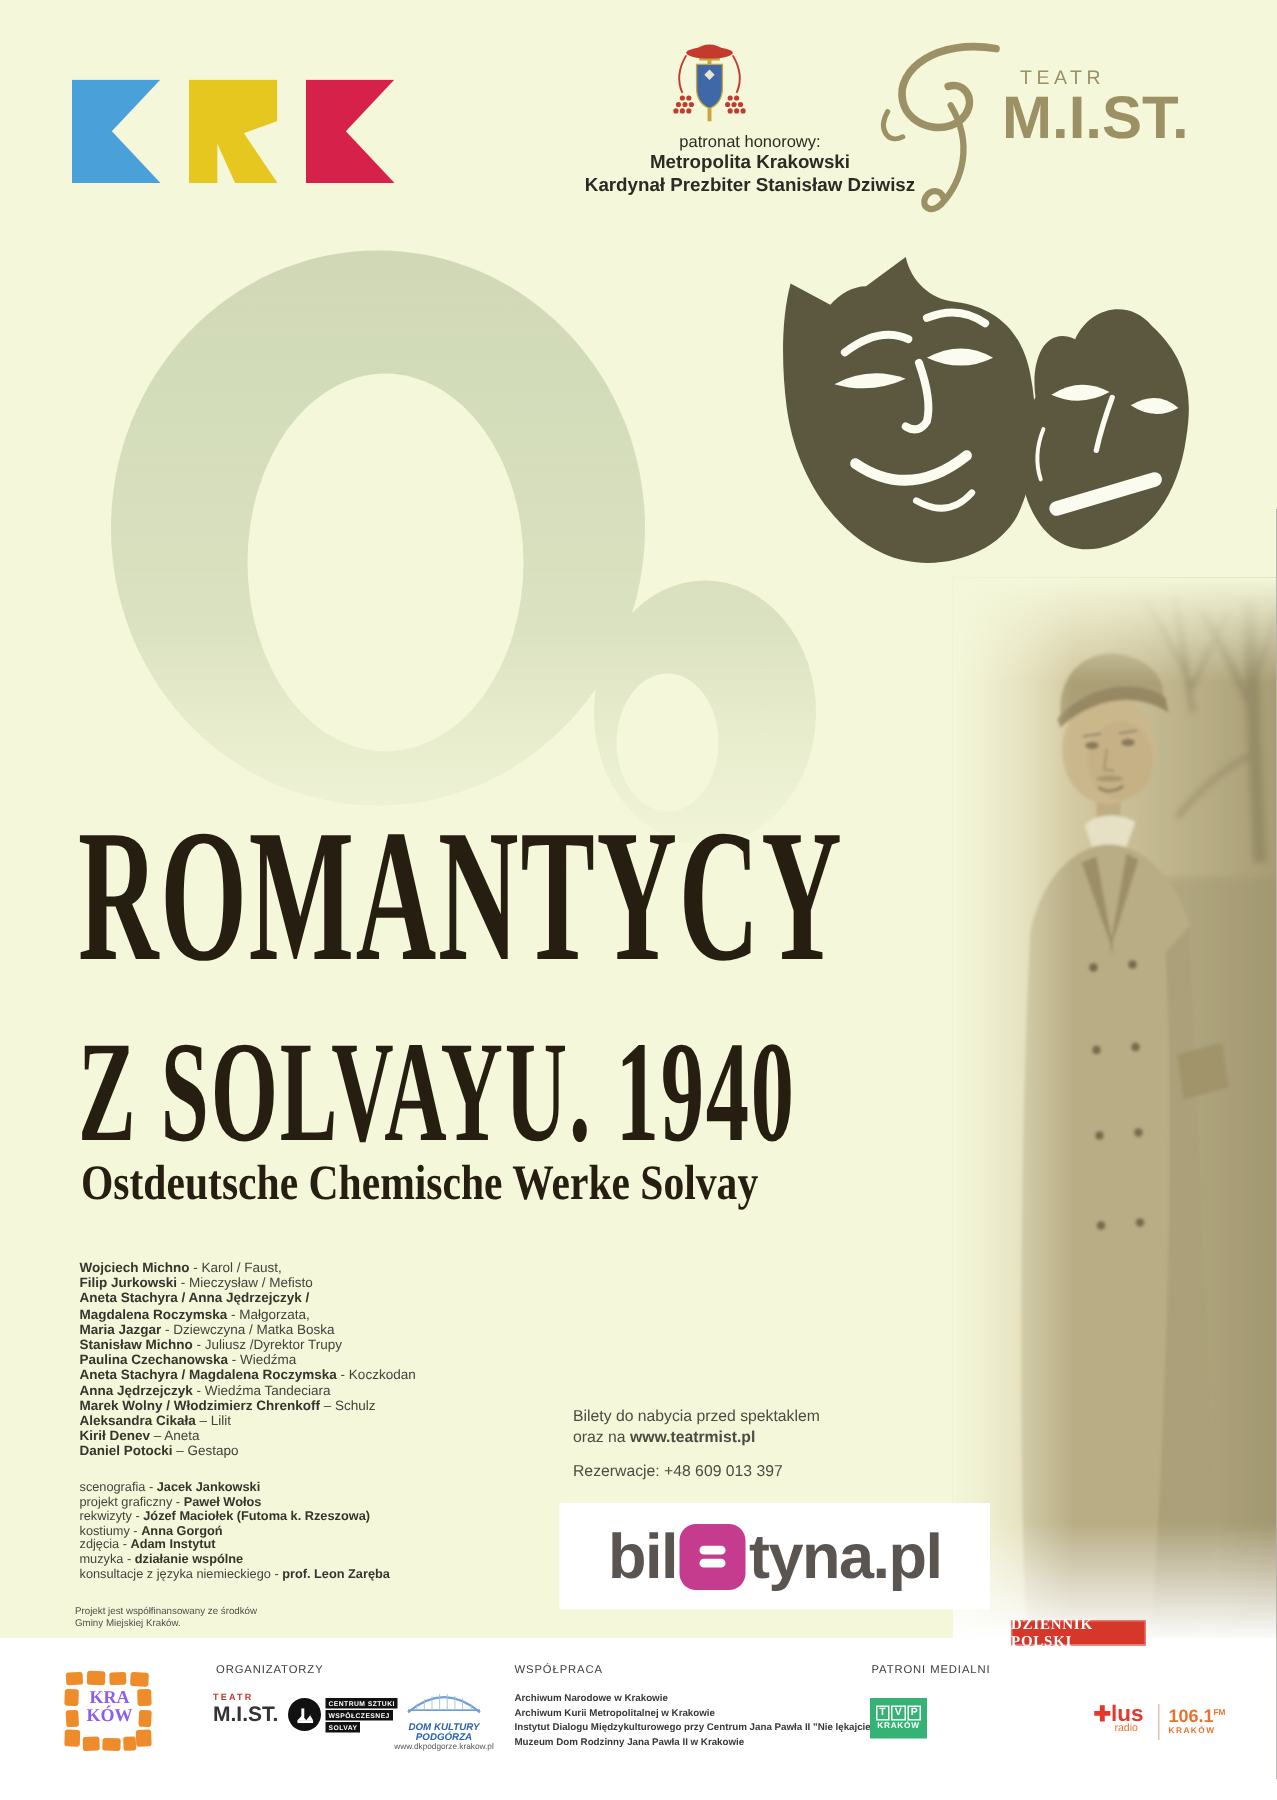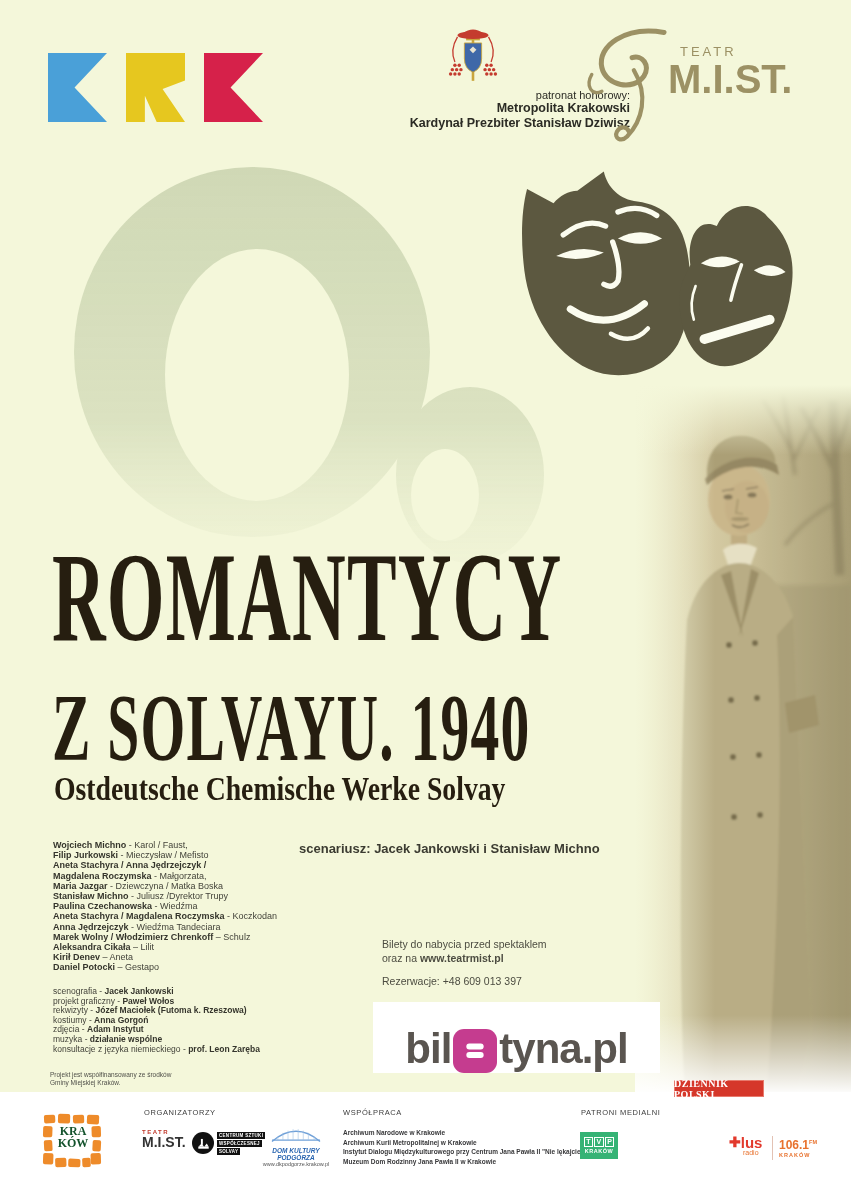--- a/index.html
+++ b/index.html
@@ -8,21 +8,21 @@
   .abs{position:absolute;}
 
   
   .krk{left:48px;top:53px;display:flex;gap:19px;}
   .krk i{display:block;width:59px;height:69px;}
   .krk-k{clip-path:polygon(0 0,100% 0,45% 50%,100% 100%,0 100%);}
   .krk-r{clip-path:polygon(0 0,100% 0,100% 40%,62% 52%,100% 100%,52% 100%,32% 62%,32% 100%,0 100%);}
   .kc1{background:#4aa0d8;} .kc2{background:#e6c71f;} .kc3{background:#d6214a;}
 
   
-  .patron{left:370px;top:24px;width:260px;text-align:right;color:#2b2b24;}
+  .patron{left:370px;top:24px;width:260px;text-align:center;color:#2b2b24;}
   .patron svg{display:block;margin:0 auto 3px;transform:translateX(-27px);}
   .patron .ph{font-size:11px;}
   .patron .pl{font-size:12.5px;font-weight:bold;line-height:15px;}
 
   
   .mist-flourish{left:582px;top:24px;}
   .mist-text{left:668px;top:44px;color:#9c9164;}
   .mist-teatr{font-size:13px;letter-spacing:3px;padding-left:12px;}
   .mist-name{font-size:40px;font-weight:bold;line-height:40px;}
 
@@ -37,30 +37,30 @@
   .cast{left:53px;top:840px;font-size:9px;line-height:10.2px;color:#43433a;}
   .crew{left:53px;top:987px;font-size:8.5px;line-height:9.6px;color:#43433a;}
   .cl b{color:#35352c;}
   .funding{left:50px;top:1071px;font-size:6.5px;line-height:7.8px;color:#50504a;}
   .production{left:299px;top:840px;font-size:13px;font-weight:bold;line-height:18.5px;color:#3b3b31;}
   .tickets{left:382px;top:938px;font-size:10.5px;line-height:13.5px;color:#4c4c41;}
   .reservation{left:382px;top:975px;font-size:10.5px;color:#4c4c41;}
 
   
   .biletyna{left:373px;top:1002px;width:287px;height:71px;background:#fff;display:flex;
-            align-items:flex-end;justify-content:center;}
+            align-items:center;justify-content:center;}
   .biletyna .bt{font-size:42px;font-weight:bold;color:#5a5550;letter-spacing:-1px;}
   .bil-e{width:44px;height:44px;background:#c53c8f;border-radius:11px;margin:0 2px;
          display:flex;align-items:center;justify-content:center;}
 
   
   .footer{left:0;top:1092px;width:851px;height:108px;background:#fff;}
   .flabel{position:absolute;font-size:7.5px;letter-spacing:.6px;color:#3c3c3c;}
   .kraktext{left:56px;top:1126px;width:34px;text-align:center;font-family:"Liberation Serif",serif;
-            font-weight:bold;font-size:12px;line-height:11.5px;color:#14532d;}
+            font-weight:bold;font-size:12px;line-height:11.5px;color:#8b5cf6;}
   .krakurl{left:28px;top:1173px;width:64px;text-align:center;font-size:7.5px;letter-spacing:1.8px;color:#2a5a9c;margin-top:44px;}
   .mist-small{left:142px;top:1129px;}
   .mist-small .mst{font-size:6px;font-weight:bold;letter-spacing:1.5px;color:#c0392b;}
   .mist-small .msn{font-size:14px;font-weight:bold;color:#333;line-height:14px;}
   .solvay{left:192px;top:1132px;display:flex;gap:3px;align-items:flex-start;}
   .solvay-circle{width:22px;height:22px;border-radius:50%;background:#111;display:flex;
                  align-items:center;justify-content:center;}
   .solvay-bars div{background:#111;color:#fff;font-size:4.5px;font-weight:bold;letter-spacing:.3px;
                    padding:1px 2px;margin-bottom:1px;width:fit-content;}
   .dkp{left:254px;top:1127px;width:84px;text-align:center;}
@@ -282,21 +282,20 @@
       <div class="cl"><span>muzyka - </span><b>działanie wspólne</b></div>
       <div class="cl"><span>konsultacje z języka niemieckiego - </span><b>prof. Leon Zaręba</b></div>
     </div>
 
   <div class="abs funding">
     <div>Projekt jest współfinansowany ze środków</div>
     <div>Gminy Miejskiej Kraków.</div>
   </div>
 
   <div class="abs production">
-    <div>scenariusz: Jacek Jankowski i Stanisław Michno</div>
   </div>
 
   <div class="abs tickets">
     <div>Bilety do nabycia przed spektaklem</div>
     <div><span>oraz na </span><b>www.teatrmist.pl</b></div>
   </div>
   <div class="abs reservation">Rezerwacje: +48 609 013 397</div>
 
   <div class="abs biletyna">
     <span class="bt">bil</span>

